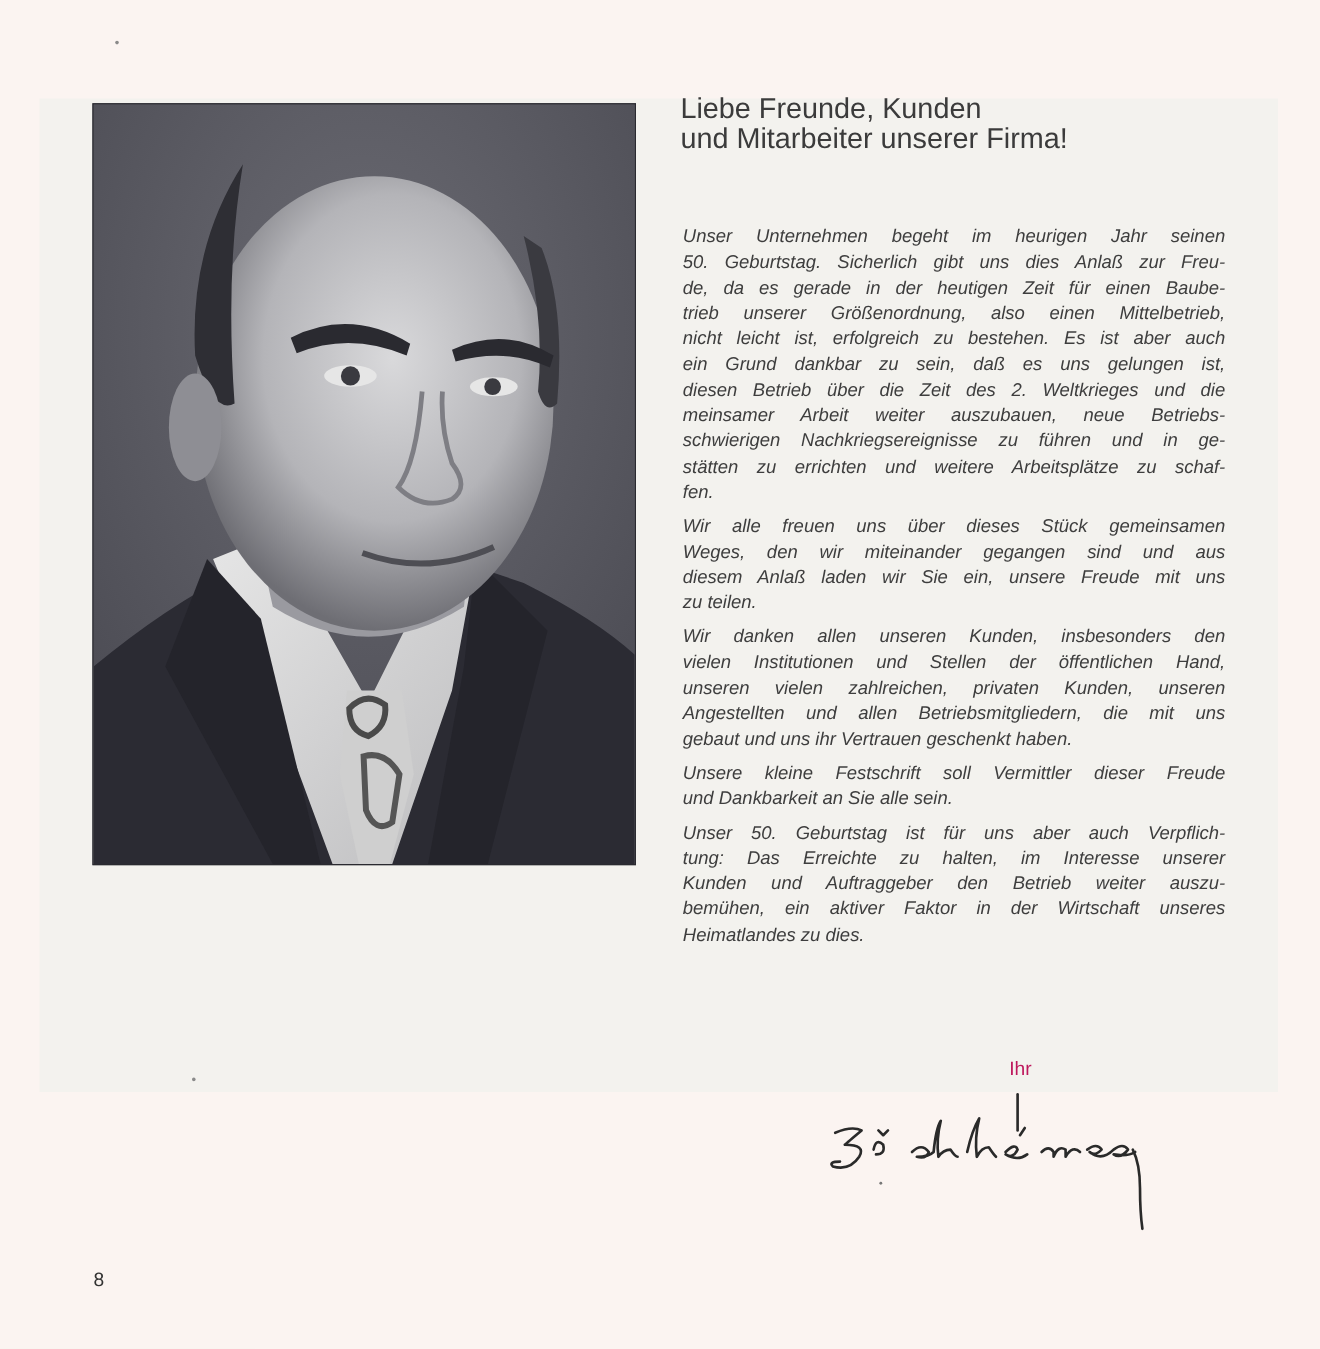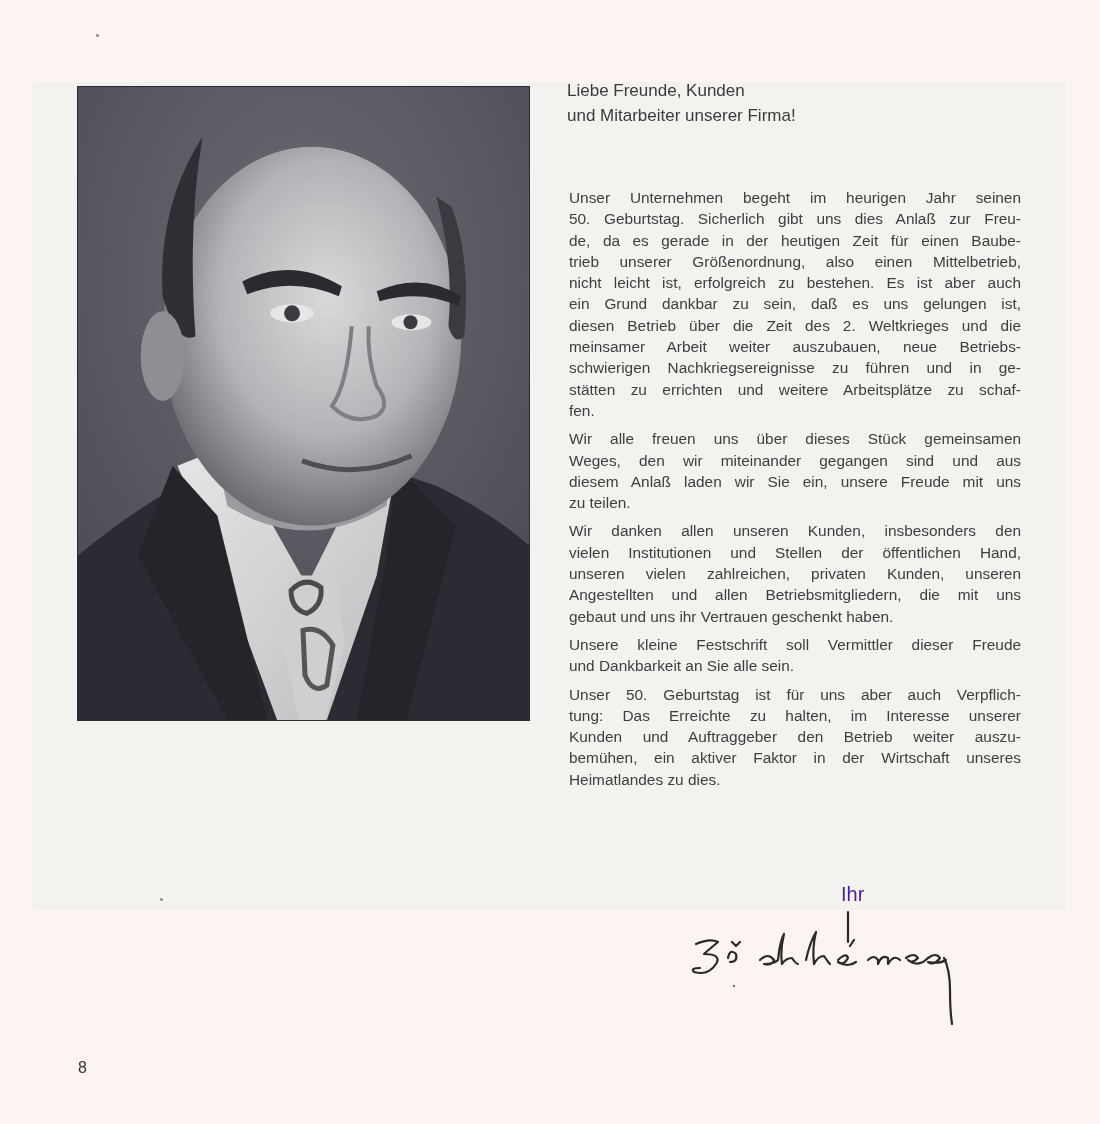--- a/index.html
+++ b/index.html
@@ -13,32 +13,32 @@
     position:absolute; left:33px; top:82px; width:1032px; height:828px;
     background:#f3f2ee;
   }
   .photo {
     position:absolute; left:77px; top:86px; width:453px; height:635px;
     background:#55555d; border:1px solid #2a2a30; box-sizing:border-box; overflow:hidden;
   }
   .photo svg { display:block; width:100%; height:100%; }
   .greeting {
     position:absolute; left:567px; top:78px; width:420px;
-    font-size:17px; line-height:25px; color:#3b3b3b;
+    font-size:24px; line-height:25px; color:#3b3b3b;
   }
   .letter {
     position:absolute; left:569px; top:187px; width:452px;
     font-size:15.4px; line-height:21.3px; color:#3e3e3e;
     text-align:justify;
   }
   .letter p { margin:0 0 7px 0; }
-  .letter p span.line { display:block; text-align:justify; text-align-last:justify; }
+  .letter p span.line { display:block; text-align:justify; text-align-last:justify;font-style:italic; }
   .letter p span.line.last { text-align-last:left; }
   .closing {
-    position:absolute; left:841px; top:883px; font-size:20px; color:#4c1d95;
+    position:absolute; left:841px; top:883px; font-size:16px; color:#be185d;
   }
   .signature {
     position:absolute; left:688px; top:910px; width:340px; height:120px;
   }
   .page-number {
     position:absolute; left:78px; top:1059px; font-size:16px; color:#333;
   }
   .speck { position:absolute; width:3px; height:3px; border-radius:50%; background:#8a8a8a; }
 </style>
 </head>

